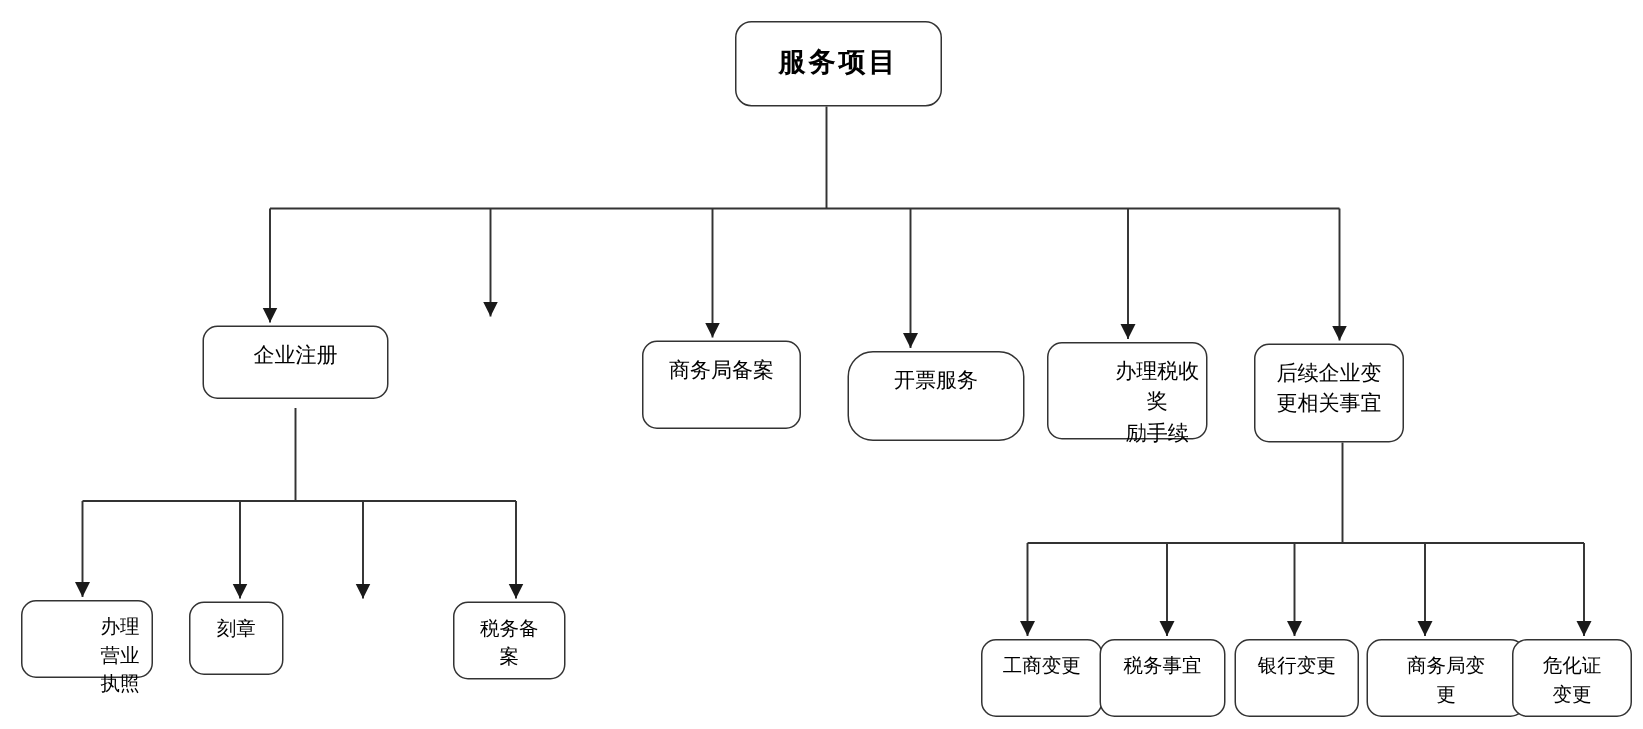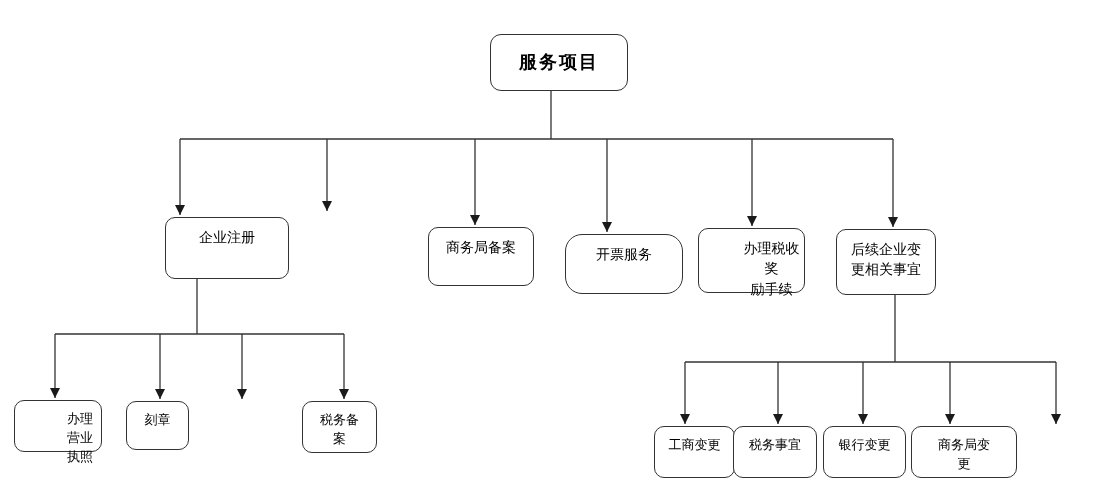--- a/index.html
+++ b/index.html
@@ -38,27 +38,26 @@
     white-space: pre-line;
   }
   .node.root {
     align-items: center;
     padding-top: 0;
     font-size: 18px;
     font-weight: bold;
     letter-spacing: 2px;
     border-radius: 11px;
     border-width: 1.6px;
-    margin-top: 20px;
   }
   .node.l2 { font-size: 14px; }
 
   
   #n-root { left: 490px; top: 14px;  width: 138px; height: 57px; }
-  #n-l2-1 { left: 135px; top: 217px; width: 124px; height: 62px; margin-left: 30px; }
+  #n-l2-1 { left: 135px; top: 217px; width: 124px; height: 49px; }
   #n-l2-2 { left: 273px; top: 213px; width: 119px; height: 55px; }
   #n-l2-3 { left: 428px; top: 227px; width: 106px; height: 59px; }
   #n-l2-4 { left: 565px; top: 234px; width: 118px; height: 60px; border-radius: 17px; }
   #n-l2-5 { left: 698px; top: 228px; width: 107px; height: 65px; padding-left: 44px; }
   #n-l2-6 { left: 836px; top: 229px; width: 100px; height: 66px; }
   #n-l3-1 { left: 14px;  top: 400px; width: 88px;  height: 52px; padding-left: 48px; }
   #n-l3-2 { left: 126px; top: 401px; width: 63px;  height: 49px; }
   #n-l3-3 { left: 202px; top: 401px; width: 89px;  height: 49px; }
   #n-l3-4 { left: 302px; top: 401px; width: 75px;  height: 52px; }
   #n-l3-5 { left: 654px; top: 426px; width: 81px;  height: 52px; }
@@ -121,14 +120,16 @@
 执照</div>
   <div class="node" id="n-l3-2">刻章</div>
   <div class="node" id="n-l3-4">税务备
 案</div>
 
   <div class="node" id="n-l3-5">工商变更</div>
   <div class="node" id="n-l3-6">税务事宜</div>
   <div class="node" id="n-l3-7">银行变更</div>
   <div class="node" id="n-l3-8">商务局变
 更</div>
+  <div class="node" id="n-l3-9">危化证
+变更</div>
 
 </div>
 
 </body></html>

